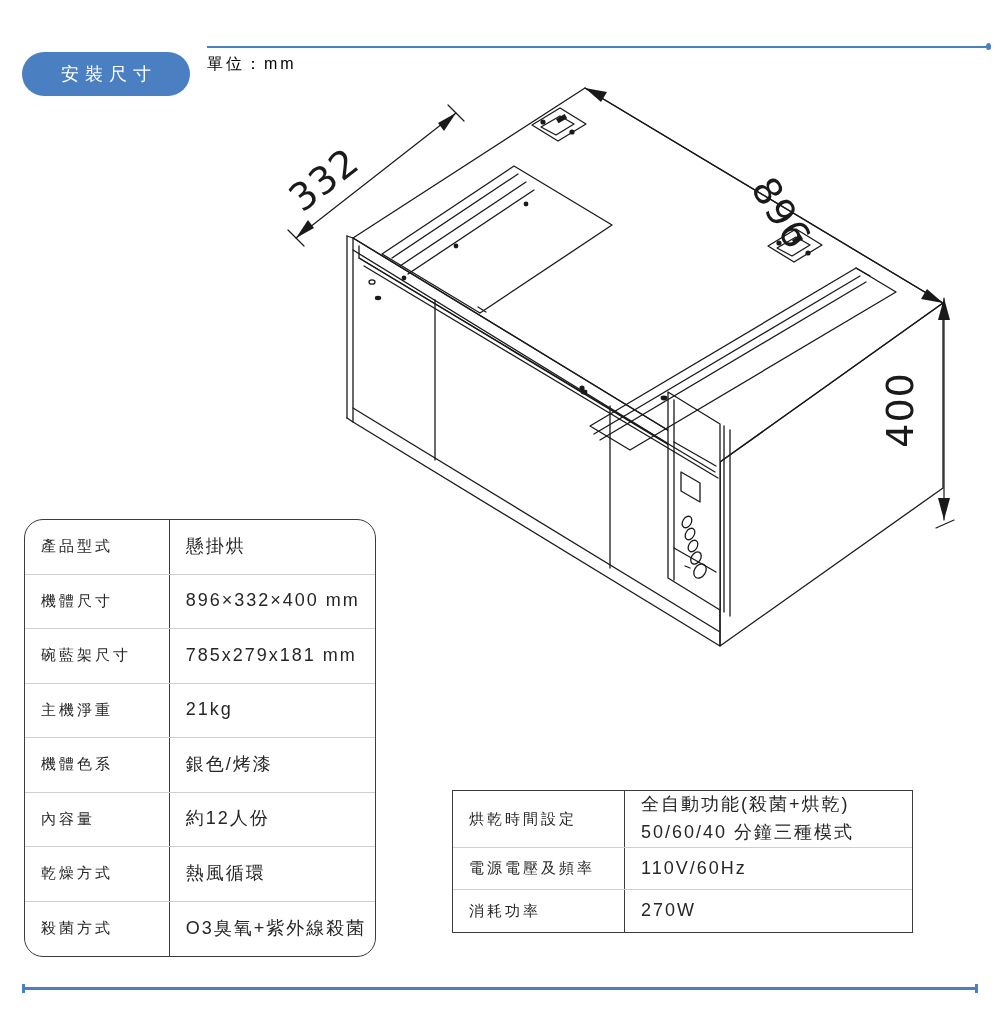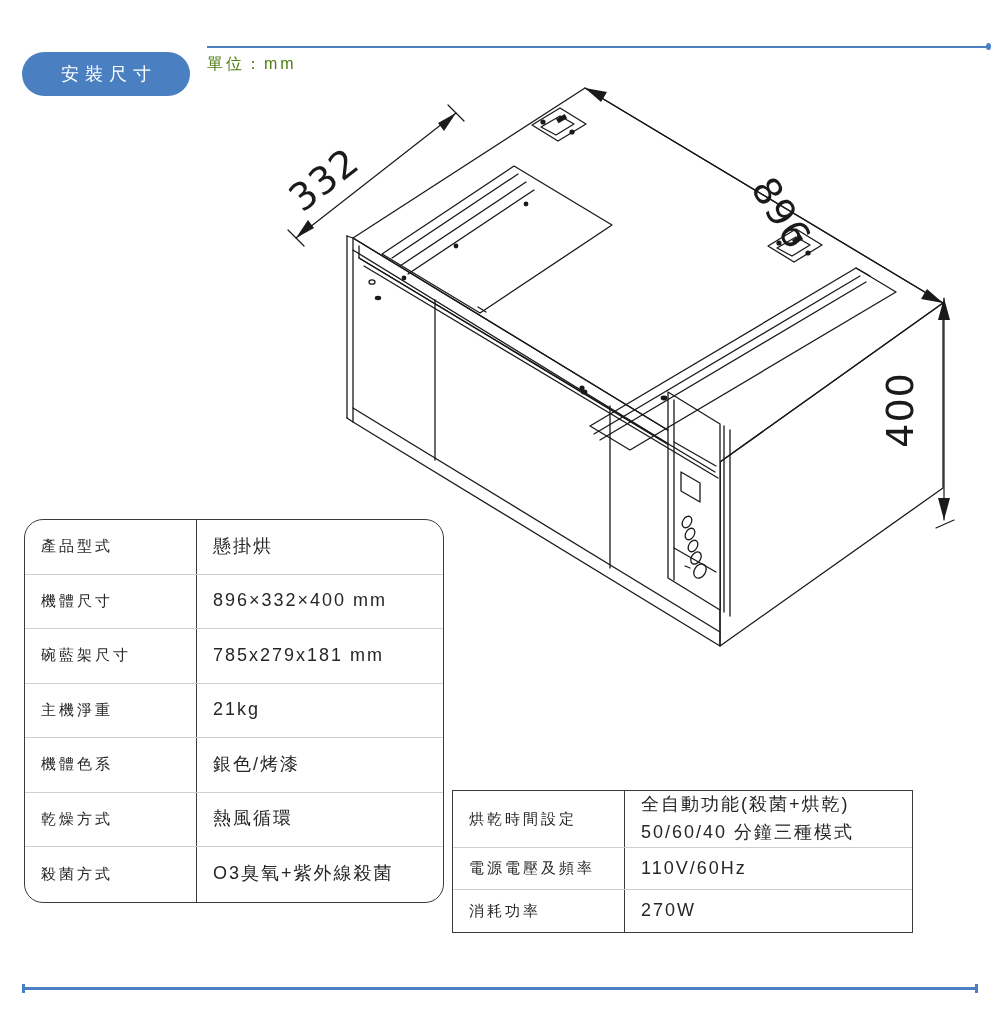--- a/index.html
+++ b/index.html
@@ -49,21 +49,21 @@
     width: 5px;
     height: 7px;
     border-radius: 50%;
     background: #4a7fc1;
   }
   #unit-label {
     position: absolute;
     left: 207px;
     top: 54px;
     font-size: 16px;
-    color: #4d7c0f;
+    color: #000000;
     letter-spacing: 3px;
     white-space: nowrap;
   }
 
   
   #bottom-rule {
     position: absolute;
     left: 22px;
     top: 987px;
     width: 956px;
@@ -129,21 +129,21 @@
     font-size: 18px;
     letter-spacing: 2px;
     color: #262626;
     padding-left: 16px;
   }
   .spec-table .cell-value .line { line-height: 1.55; }
 
   #table-left {
     left: 24px;
     top: 519px;
-    width: 420px;
+    width: 352px;
     border-radius: 19px;
   }
   #table-left .row { height: 54.5px; }
   #table-left .cell-label { width: 172px; }
   #table-left .cell-value { width: 246px; }
 
   #table-right {
     left: 452px;
     top: 790px;
     width: 461px;
@@ -321,20 +321,26 @@
     </div>
   </div>
 
   <div class="row">
     <div class="cell-label">機體色系</div>
     <div class="cell-value">
       <span class="line">銀色/烤漆</span>
     </div>
   </div>
 
+  <div class="row">
+    <div class="cell-label">內容量</div>
+    <div class="cell-value">
+      <span class="line">約12人份</span>
+    </div>
+  </div>
 
   <div class="row">
     <div class="cell-label">乾燥方式</div>
     <div class="cell-value">
       <span class="line">熱風循環</span>
     </div>
   </div>
 
   <div class="row">
     <div class="cell-label">殺菌方式</div>

